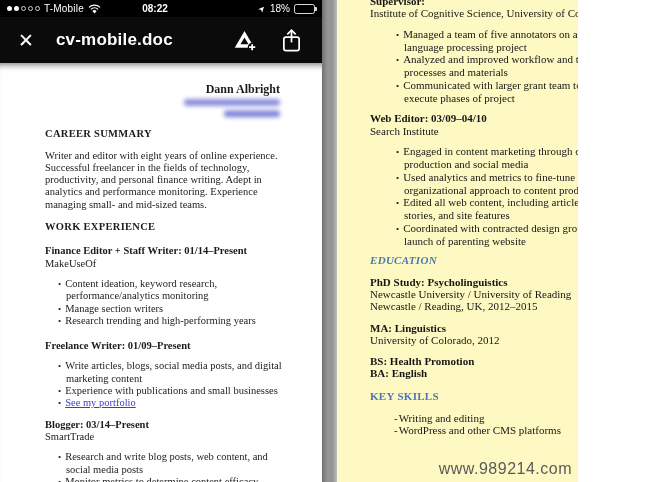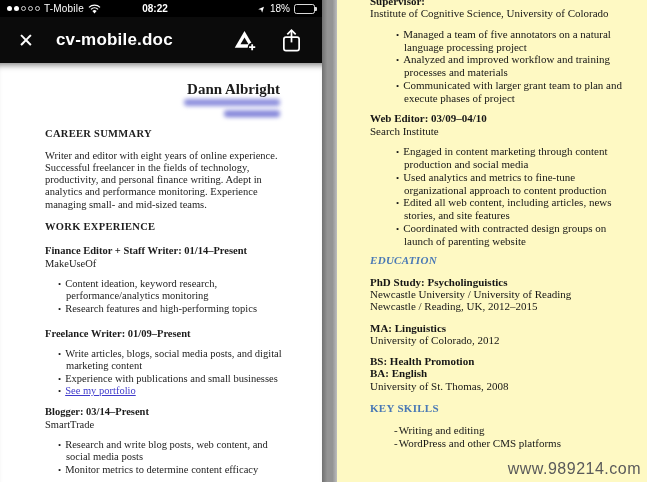--- a/index.html
+++ b/index.html
@@ -1,17 +1,17 @@
 <!DOCTYPE html>
 <html><head>
 <meta charset="utf-8">
 <style>
   * { margin:0; padding:0; box-sizing:border-box; }
   html,body { width:647px; height:482px; overflow:hidden; background:#fff; }
-  .screen { position:relative; width:647px; height:482px; background:#fff; overflow:hidden; }
+  .screen { position:relative; width:578px; height:482px; background:#fff; overflow:hidden; }
 
   
   .phone { position:absolute; left:0; top:0; width:322px; height:482px; background:#fff; }
 
   .statusbar {
     height:17px; background:#000; color:#fff;
     font-family:"Liberation Sans",sans-serif; font-size:10px;
     display:flex; align-items:center; padding:0 7px; position:relative;
   }
   .sig-dots { display:flex; gap:2px; align-items:center; margin-right:4px; }
@@ -47,21 +47,21 @@
   }
   .divider { position:absolute; left:322px; top:0; width:15px; height:482px;
     background:linear-gradient(90deg,#707070,#949494 35%,#949494 70%,#bdbdbd); }
   .page2 {
     position:absolute; left:337px; top:0; width:310px; height:482px;
     background:#fef9c3; padding:0 18px 0 33px; overflow:hidden;
     font-family:"Liberation Serif",serif; font-size:11px; color:#161616;
     line-height:12.3px;
   }
 
-  .cv-name { text-align:right; font-weight:bold; font-size:15px; padding-right:2px; }
+  .cv-name { text-align:right; font-weight:bold; font-size:12px; padding-right:2px; }
   .redact-wrap { display:flex; flex-direction:column; align-items:flex-end; margin-top:4px; gap:4px; padding-right:2px; }
   .redact-bar { height:7px; border-radius:3px; background:#8d8fdd; filter:blur(2px); }
   .redact-bar.l1 { width:96px; }
   .redact-bar.l2 { width:56px; border-bottom:2px solid #6a6cd0; }
 
   .h-caps { font-weight:bold; font-size:10.5px; letter-spacing:0.3px; }
   .mt-sum { margin-top:11px; }
   .sum-body { margin-top:9px; }
   .mt-work { margin-top:10px; }
   .job-title { font-weight:bold; }
@@ -154,21 +154,22 @@
 
       <div class="h-caps mt-sum">CAREER SUMMARY</div>
       <div class="sum-body">Writer and editor with eight years of online experience. Successful freelancer in the fields of technology, productivity, and personal finance writing. Adept in analytics and performance monitoring. Experience managing small- and mid-sized teams.</div>
 
       <div class="h-caps mt-work">WORK EXPERIENCE</div>
 
       <div class="job-title mt-job1">Finance Editor + Staff Writer: 01/14–Present</div>
       <div>MakeUseOf</div>
       <ul class="blist">
         <li>Content ideation, keyword research, performance/analytics monitoring</li>
-        <li>Research features and high-performing topics</li>
+        <li>Manage section writers</li>
+        <li>Research trending and high-performing years</li>
       </ul>
 
       <div class="job-title mt-job2">Freelance Writer: 01/09–Present</div>
       <ul class="blist">
         <li>Write articles, blogs, social media posts, and digital marketing content</li>
         <li>Experience with publications and small businesses</li>
         <li><span class="doclink">See my portfolio</span></li>
       </ul>
 
       <div class="job-title mt-job3">Blogger: 03/14–Present</div>
@@ -205,21 +206,20 @@
 
     <div class="bold mt-deg">PhD Study: Psycholinguistics</div>
     <div>Newcastle University / University of Reading</div>
     <div>Newcastle / Reading, UK, 2012–2015</div>
 
     <div class="bold mt-deg">MA: Linguistics</div>
     <div>University of Colorado, 2012</div>
 
     <div class="bold mt-deg">BS: Health Promotion</div>
     <div class="bold">BA: English</div>
-    <div>University of St. Thomas, 2008</div>
 
     <div class="h-blue mt-skills">KEY SKILLS</div>
     <ul class="dashlist">
       <li>Writing and editing</li>
       <li>WordPress and other CMS platforms</li>
 
     </ul>
   </div>
 
   <div class="watermark">www.989214.com</div>

